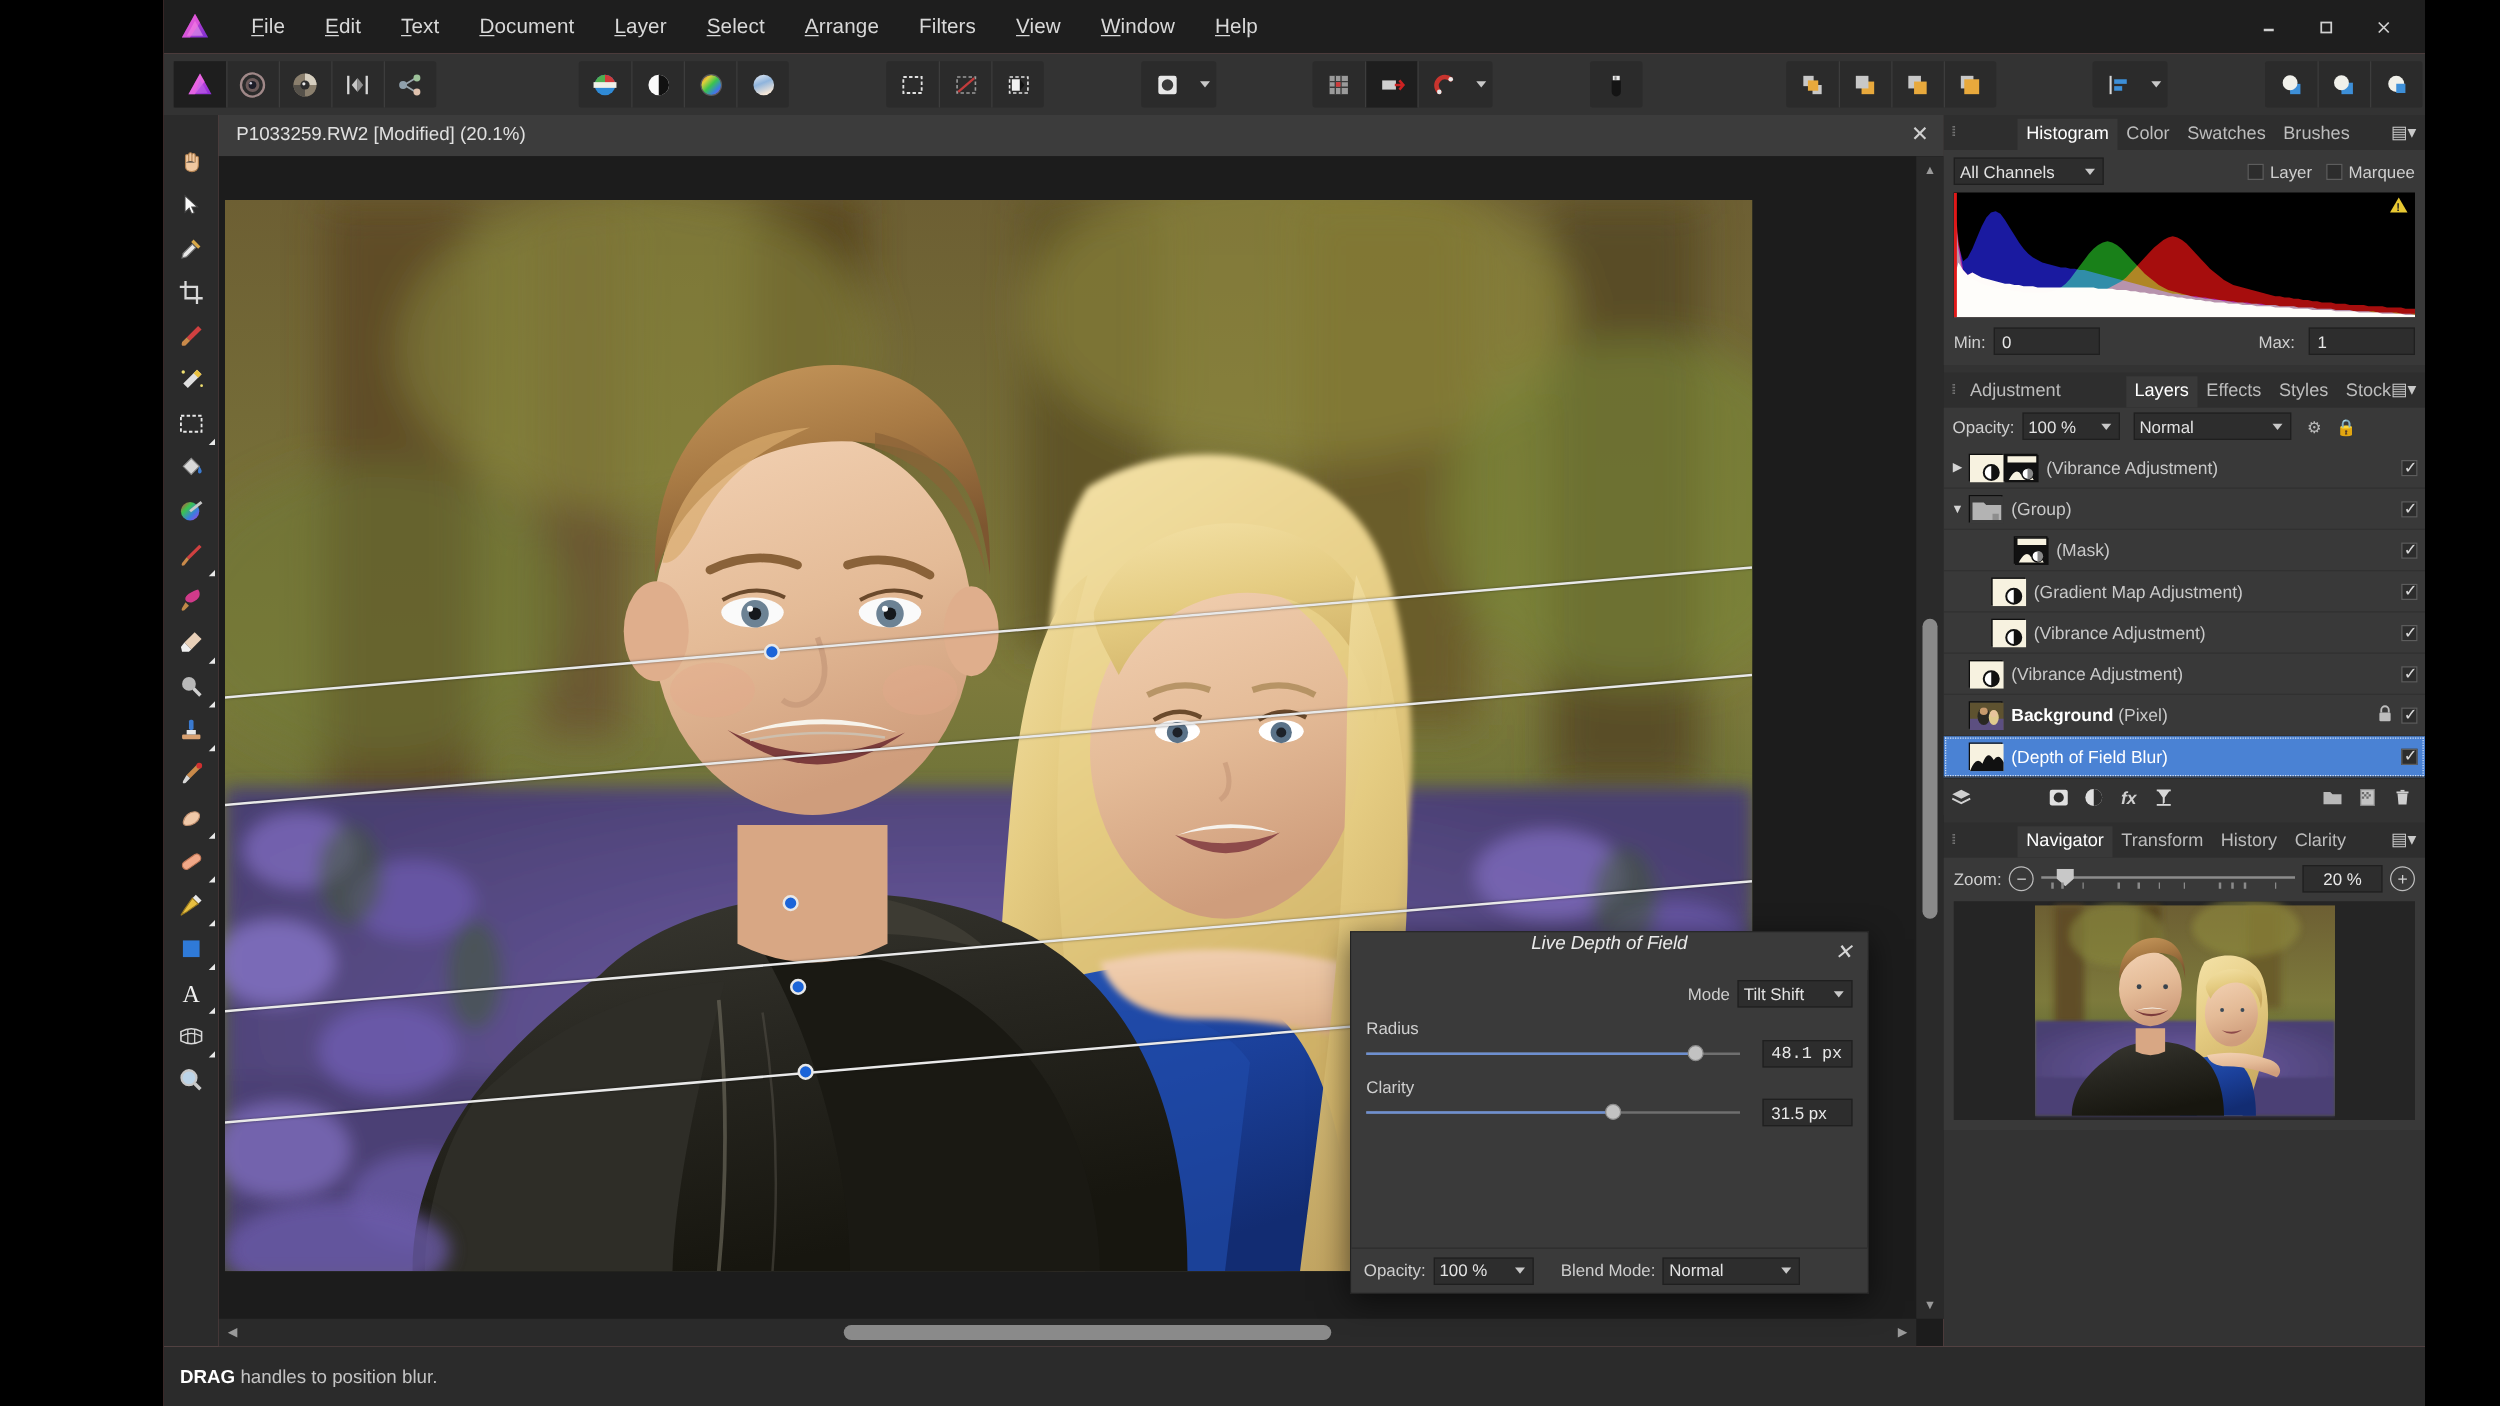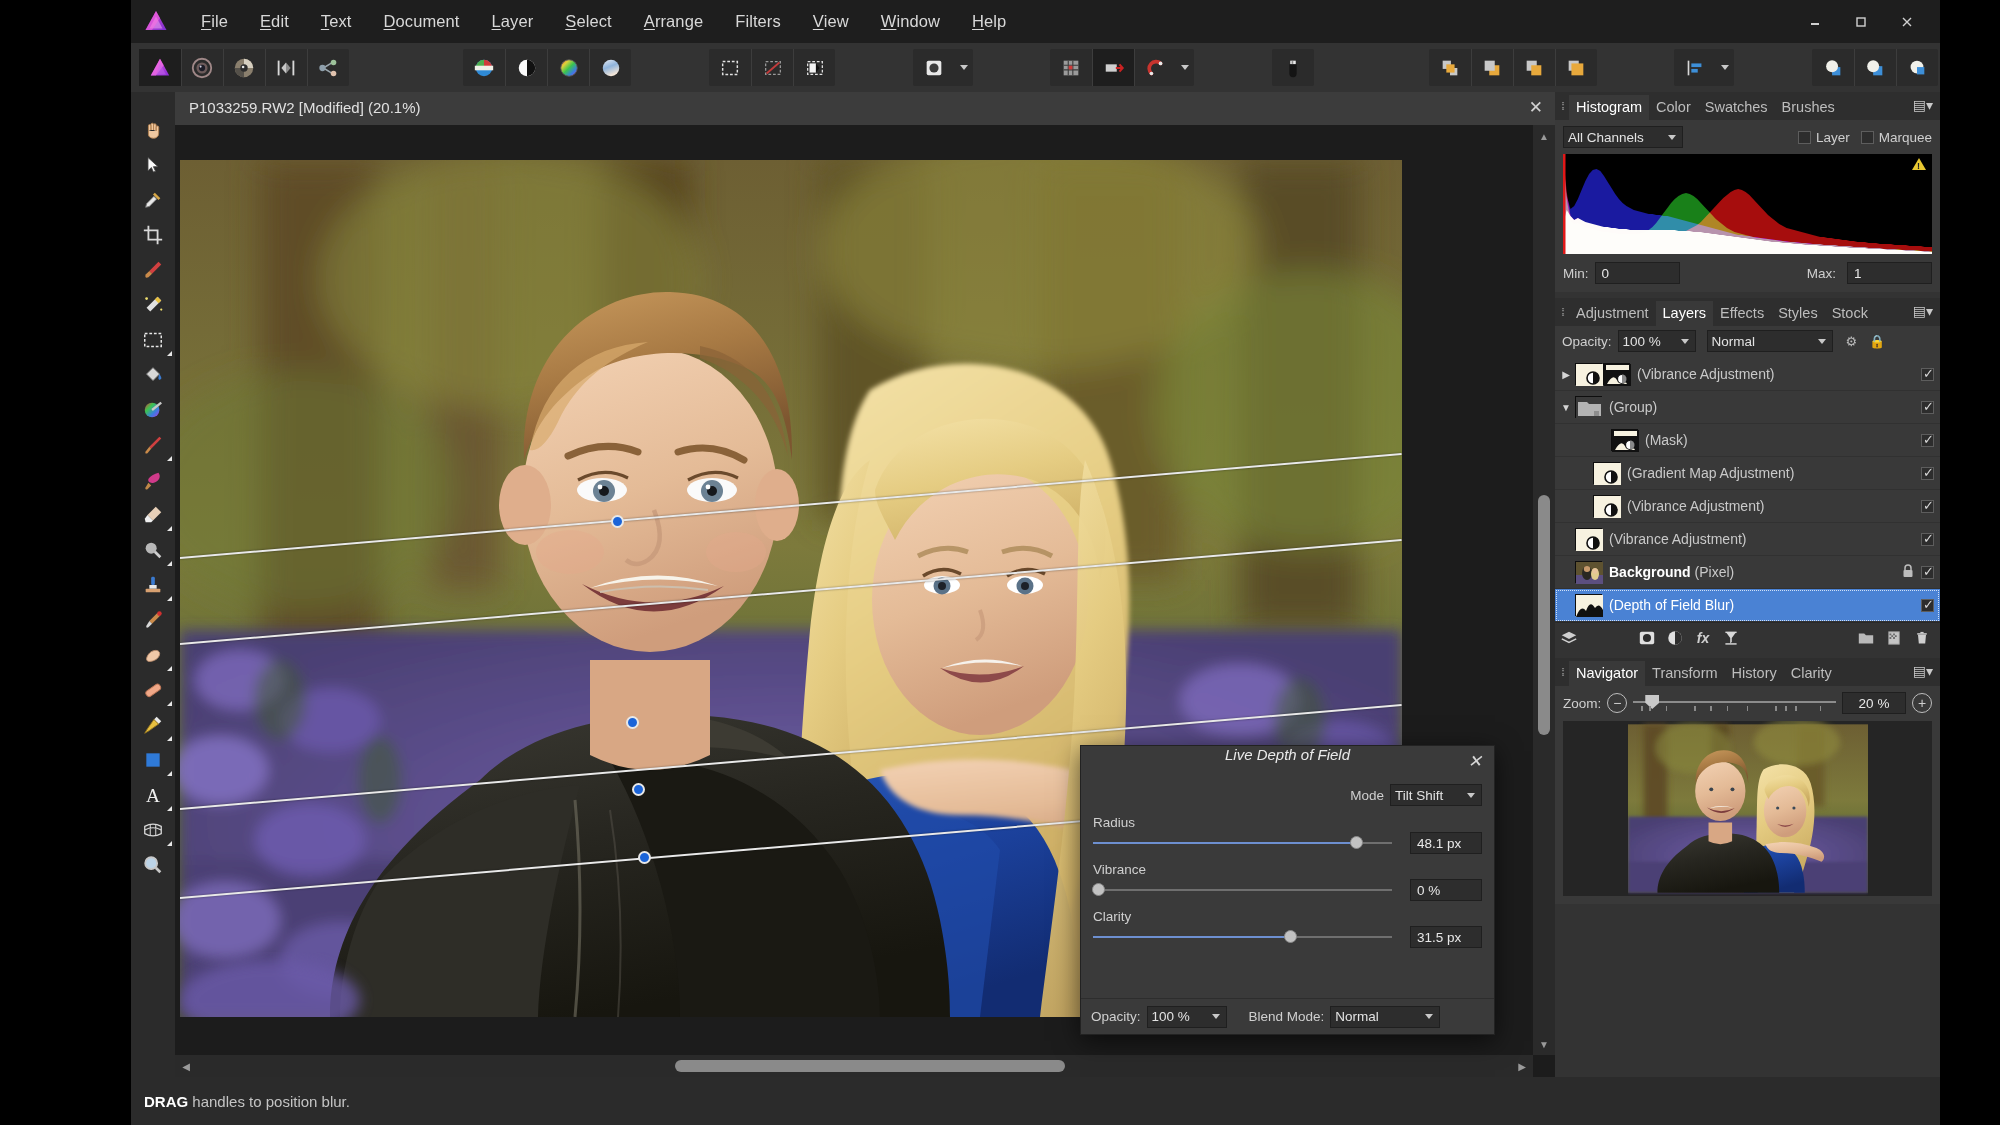--- a/index.html
+++ b/index.html
@@ -114,21 +114,21 @@
 
   
   .rightcol { position:absolute; left:1555px; top:92px; width:385px; height:985px; background:#333333; }
   .paneltabs {
     height: 28px; background:#2e2e2e; display:flex; align-items:flex-end; position:relative;
   }
   .grip { width:14px; height:28px; display:flex;align-items:center;justify-content:center;color:#777; font-size:11px; letter-spacing:-2px;}
   .ptab {
     color:#bdbdbd; font-size:14.5px; padding: 4px 7px 5px 7px; cursor:pointer;
   }
-  .ptab.active { color:#fff; background:#393939; }
+  .ptab.active { color:#fff; background:#393939;margin-left:45px; }
   .pmenu { position:absolute; right:7px; top:5px; color:#c9c9c9; font-size:14px; cursor:pointer; }
   .panelbody { background:#393939; padding: 6px 8px 8px 8px; }
 
   .row { display:flex; align-items:center; gap:6px; }
   .lbl { color:#cfcfcf; font-size:13.5px; }
   .combo {
     background:#2d2d2d; border:1px solid #1f1f1f; color:#e2e2e2; font-size:13.5px;
     height:22px; display:flex; align-items:center; padding: 0 4px; position:relative;
   }
   .combo .cv { flex:1; }
@@ -878,38 +878,27 @@
         <div class="combo" style="width:92px">
           <span class="cv">Tilt Shift</span>
           <span class="ca">
               <i class="caret"></i>
             </span>
         </div>
       </div>
       <div id="dof-sliders">
           <div class="sliderrow">
             <div class="nm">Radius</div>
-            <div class="row" style="margin-bottom: 8px;">
+            <div class="row" style="margin-bottom: 8px; font-family: Liberation Mono, monospace;">
               <div class="sl">
                 <div class="trk"></div>
                 <div class="fill" style="width:88%"></div>
                 <div class="kn" style="left:88%"></div>
               </div>
               <div class="field" style="width: 72px; margin-left: 12px;">48.1 px</div>
-            </div>
-          </div>
-          <div class="sliderrow">
-            <div class="nm">Vibrance</div>
-            <div class="row" style="margin-bottom: 8px;">
-              <div class="sl">
-                <div class="trk"></div>
-                <div class="fill" style="width:2%"></div>
-                <div class="kn" style="left:2%"></div>
-              </div>
-              <div class="field" style="width: 72px; margin-left: 12px;">0 %</div>
             </div>
           </div>
           <div class="sliderrow">
             <div class="nm">Clarity</div>
             <div class="row" style="margin-bottom: 8px;">
               <div class="sl">
                 <div class="trk"></div>
                 <div class="fill" style="width:66%"></div>
                 <div class="kn" style="left:66%"></div>
               </div>

